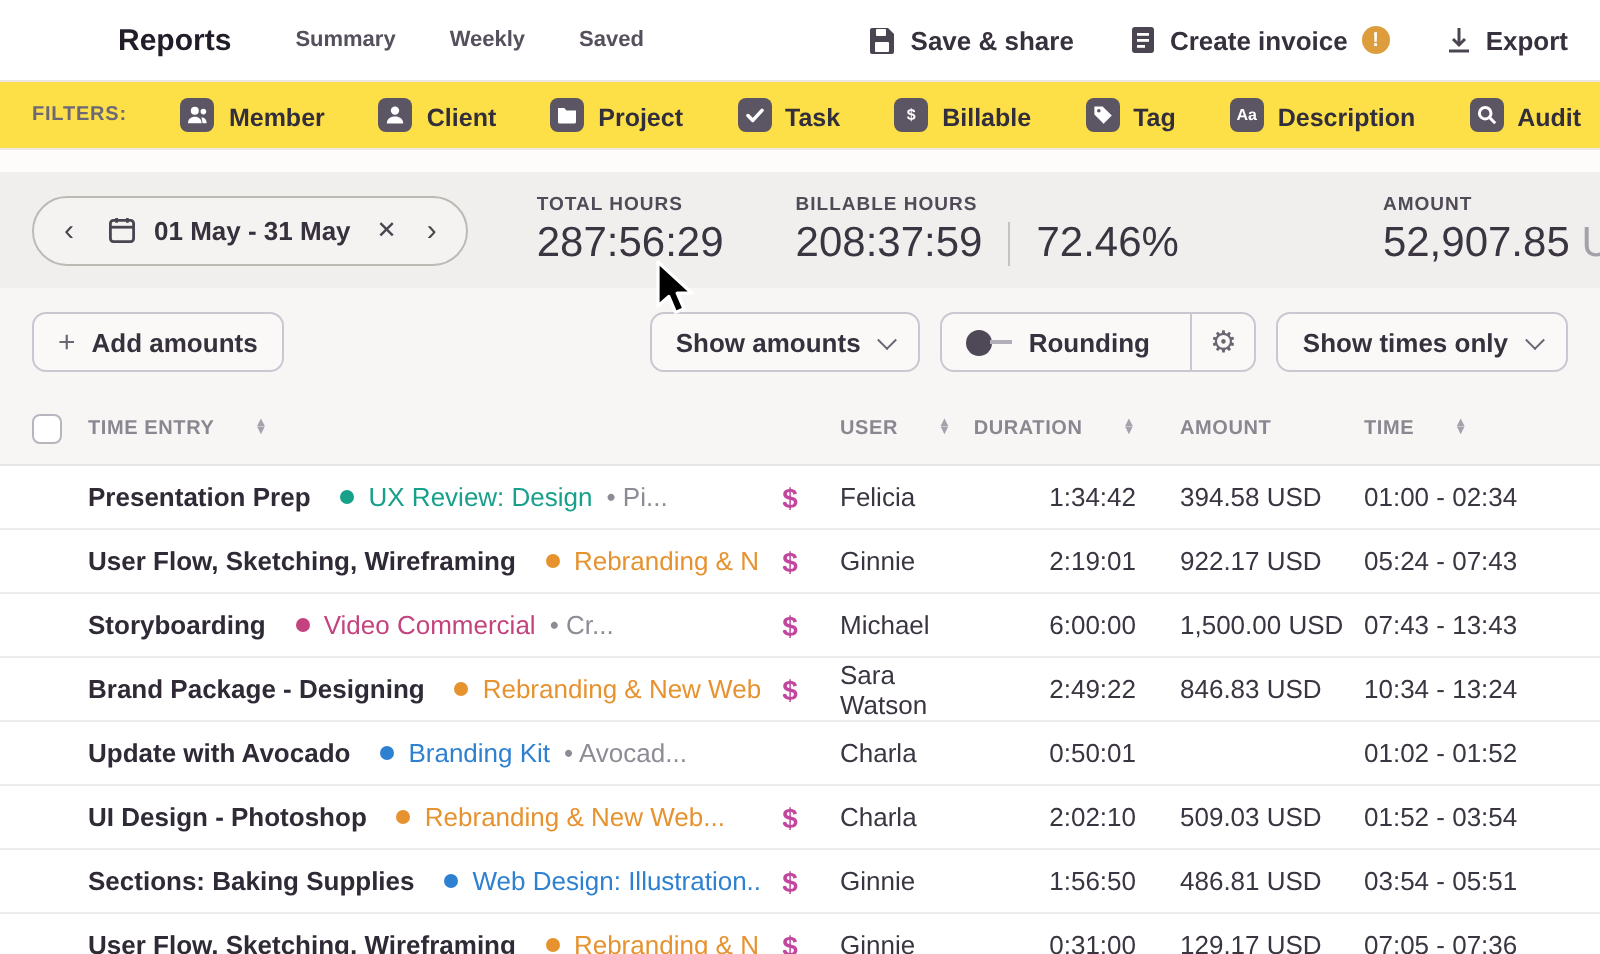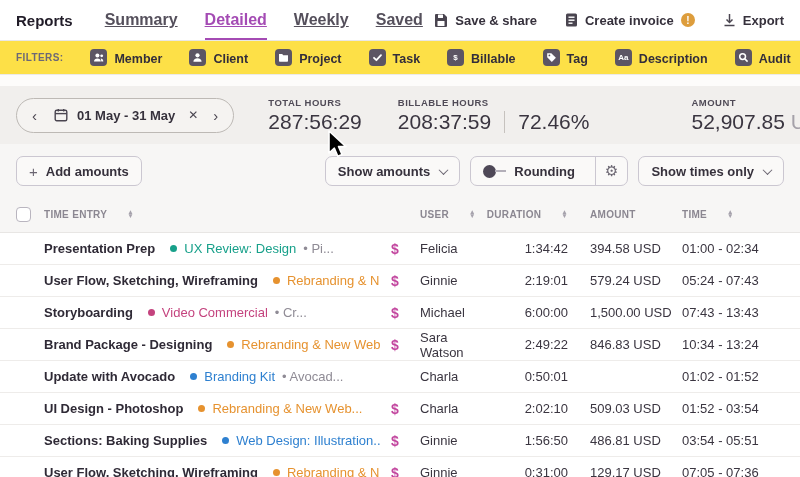--- a/index.html
+++ b/index.html
@@ -6,24 +6,24 @@
   html,body { width:800px; height:477px; }
   body {
     position: relative; overflow: hidden;
     background:#f7f6f5;
     font-family:"Liberation Sans","DejaVu Sans",sans-serif;
     color:#36313c;
   }
   
   .topbar { height:41px; background:#fff; border-bottom:1px solid #e9e7e5;
     display:flex; align-items:stretch; padding:0 16px; }
-  .page-title { font-size:15px; font-weight:700; color:#211c28; align-self:center; }
+  .page-title { font-size:15px; font-weight:700; color:#211c28; align-self:center;margin-left:43px; }
   .tabs { display:flex; gap:27px; margin-left:32px; }
-  .tab { font-size:16px; font-weight:600; color:#55505c; display:flex; align-items:center;
-    border-bottom:2px solid transparent; padding-top:2px; cursor:pointer;text-decoration:underline; }
+  .tab { font-size:11px; font-weight:600; color:#55505c; display:flex; align-items:center;
+    border-bottom:2px solid transparent; padding-top:2px; cursor:pointer; }
   .tab.active { color:#a44bb4; border-bottom-color:#a44bb4; }
   .topbar-actions { margin-left:auto; display:flex; gap:28px; align-items:center; }
   .action { display:flex; align-items:center; gap:7px; font-size:13px; font-weight:600;
     color:#36313c; cursor:pointer; }
   .badge { width:14px; height:14px; border-radius:50%; background:#dd9d3c; color:#fff;
     font-size:10px; font-weight:700; display:flex; align-items:center; justify-content:center; }
   
   .filtersbar { height:34px; background:#fde047; border-bottom:1px solid #eceae8;
     display:flex; align-items:center; padding:0 16px; gap:27px; }
   .filters-label { font-size:10px; font-weight:700; color:#6d6876; letter-spacing:.4px; }
@@ -92,21 +92,20 @@
   
   .cursor { position:absolute; left:327px; top:130px; pointer-events:none; z-index:50; }
 </style>
 </head>
 <body>
 
 <div class="topbar">
   <div class="page-title">Reports</div>
   <div class="tabs">
     <div class="tab">Summary</div>
-    <div class="tab active">Detailed</div>
     <div class="tab">Weekly</div>
     <div class="tab">Saved</div>
   </div>
   <div class="topbar-actions">
     <div class="action">
       <span>
         <svg width="14" height="14" viewBox="0 0 14 14">
             <path d="M2 1h8l3 3v9a1 1 0 0 1-1 1H2a1 1 0 0 1-1-1V2a1 1 0 0 1 1-1z" fill="#4a4550"></path>
             <rect x="4" y="1.5" width="5" height="3.5" rx=".5" fill="#fff"></rect>
             <rect x="3.5" y="8" width="7" height="5" rx=".5" fill="#fff"></rect>
@@ -336,21 +335,21 @@
     <div></div>
     <div class="entry-cell">
       <span class="entry-name">User Flow, Sketching, Wireframing</span>
       <span class="proj-dot" style="background: rgb(230, 146, 47);"></span>
       <span class="proj-label" style="color: rgb(230, 146, 47);">Rebranding &amp; New Web...</span>
 
     </div>
     <div class="bill">$</div>
     <div class="cell user">Ginnie</div>
     <div class="cell dur">2:19:01</div>
-    <div class="cell amt">579.24 USD</div>
+    <div class="cell amt">922.17 USD</div>
     <div class="cell time">05:24 - 07:43</div>
   </div>
     <div class="grid-row row">
     <div></div>
     <div class="entry-cell">
       <span class="entry-name">Storyboarding</span>
       <span class="proj-dot" style="background: rgb(196, 67, 126);"></span>
       <span class="proj-label" style="color: rgb(196, 67, 126);">Video Commercial</span>
       <span class="entry-extra">•  Cr...</span>
     </div>

